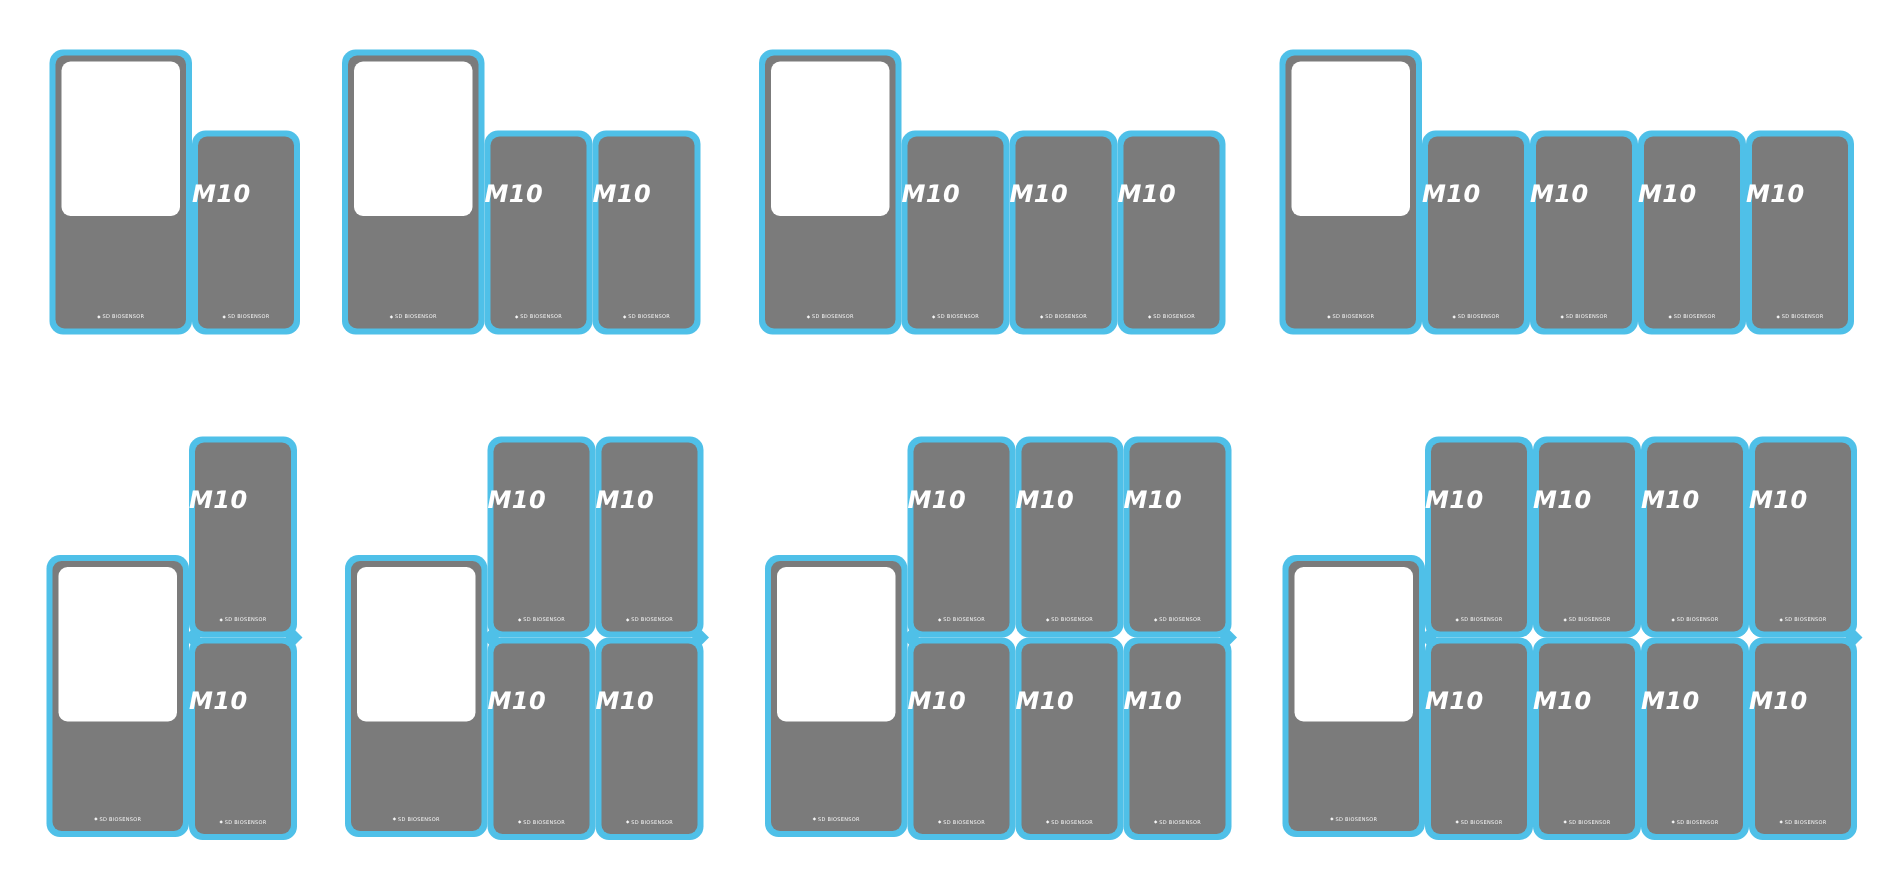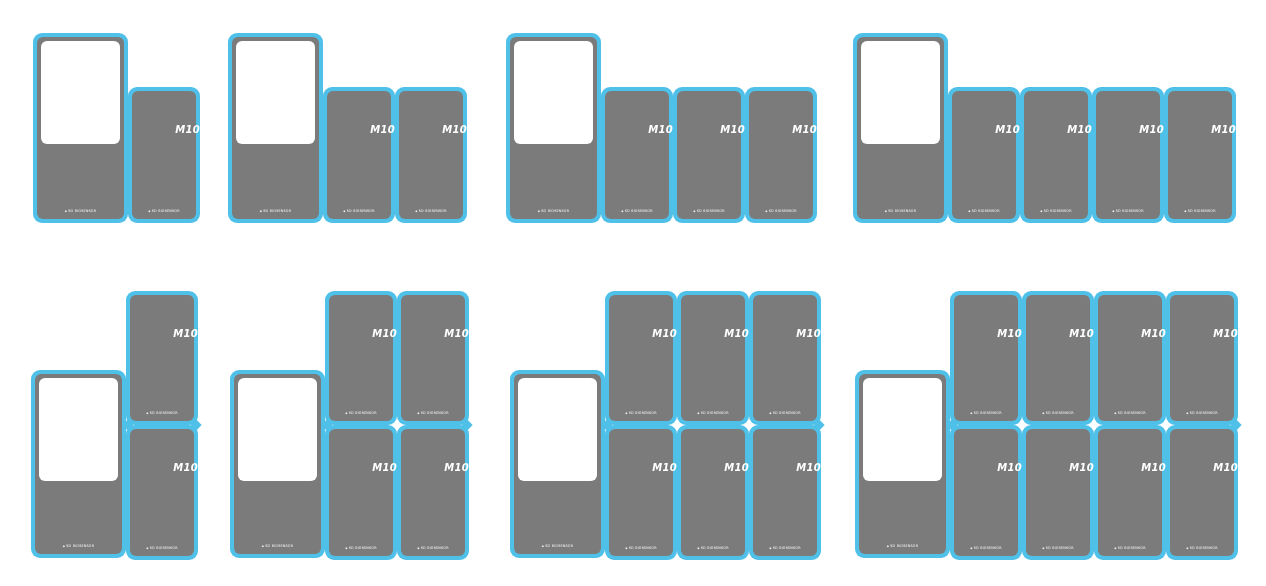--- a/index.html
+++ b/index.html
@@ -13,22 +13,22 @@
   .unit-body{
     position:absolute;left:4px;top:4px;right:4px;bottom:4px;
     background:var(--gray,#7B7B7B);border-radius:6px;
   }
   .screen{
     position:absolute;left:8px;top:8px;width:79px;height:103px;
     background:var(--screen,#ffffff);border-radius:6px;
   }
   .m10-label{
     position:absolute;left:0;right:0;top:42px;transform:translateY(-50%);
-    text-align:right;color:#ffffff;font-weight:bold;font-style:italic;
-    font-size:10px;letter-spacing:0.3px;
+    text-align:left;color:#ffffff;font-weight:bold;font-style:italic;
+    font-size:16px;letter-spacing:0.3px;
   }
   .logo{
     position:absolute;left:0;right:0;bottom:10px;height:8px;
     text-align:center;color:rgba(255,255,255,0.92);font-size:7px;
     letter-spacing:0.4px;white-space:nowrap;
     transform:scale(0.48);transform-origin:50% 100%;
   }
   .logo-mark{font-size:6px;vertical-align:0.5px;}
   .diamond{
     position:absolute;transform:translate(-50%,-50%) rotate(45deg);

